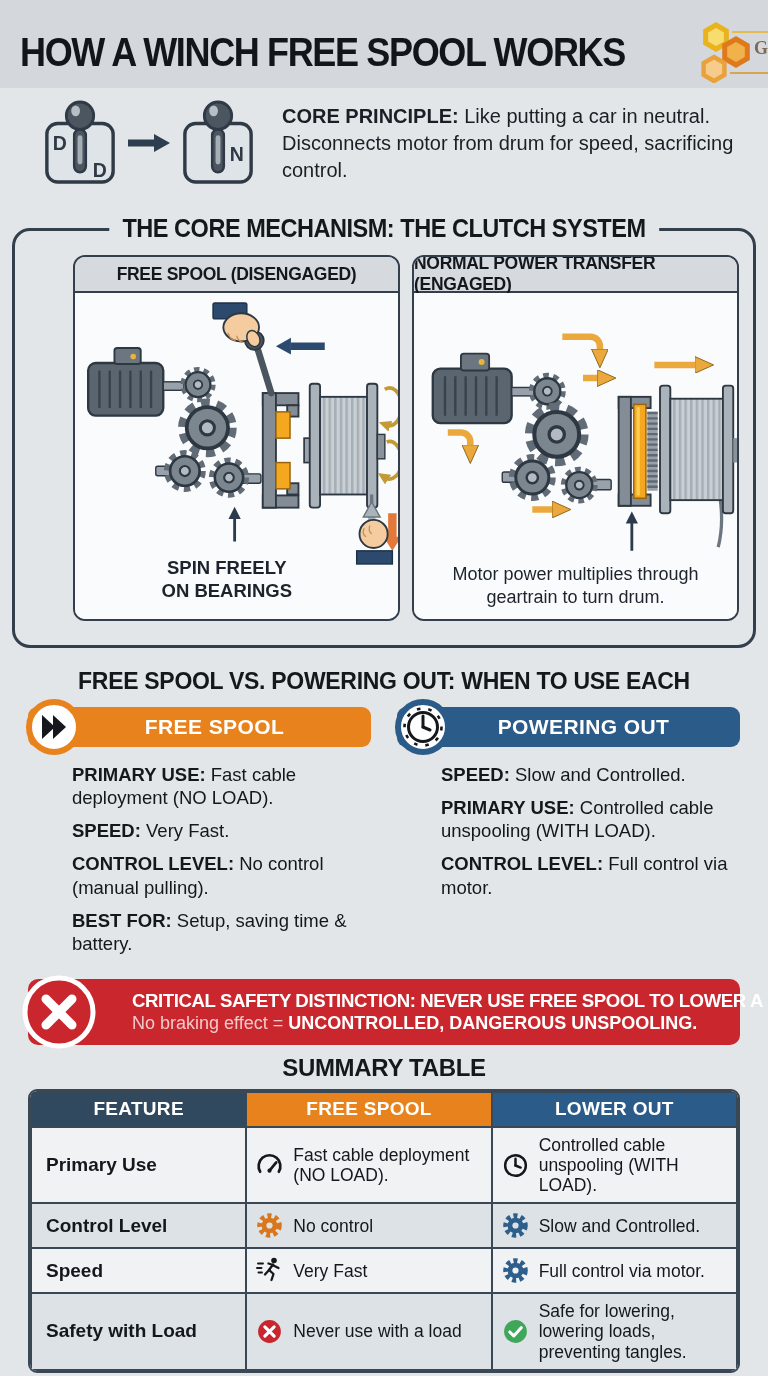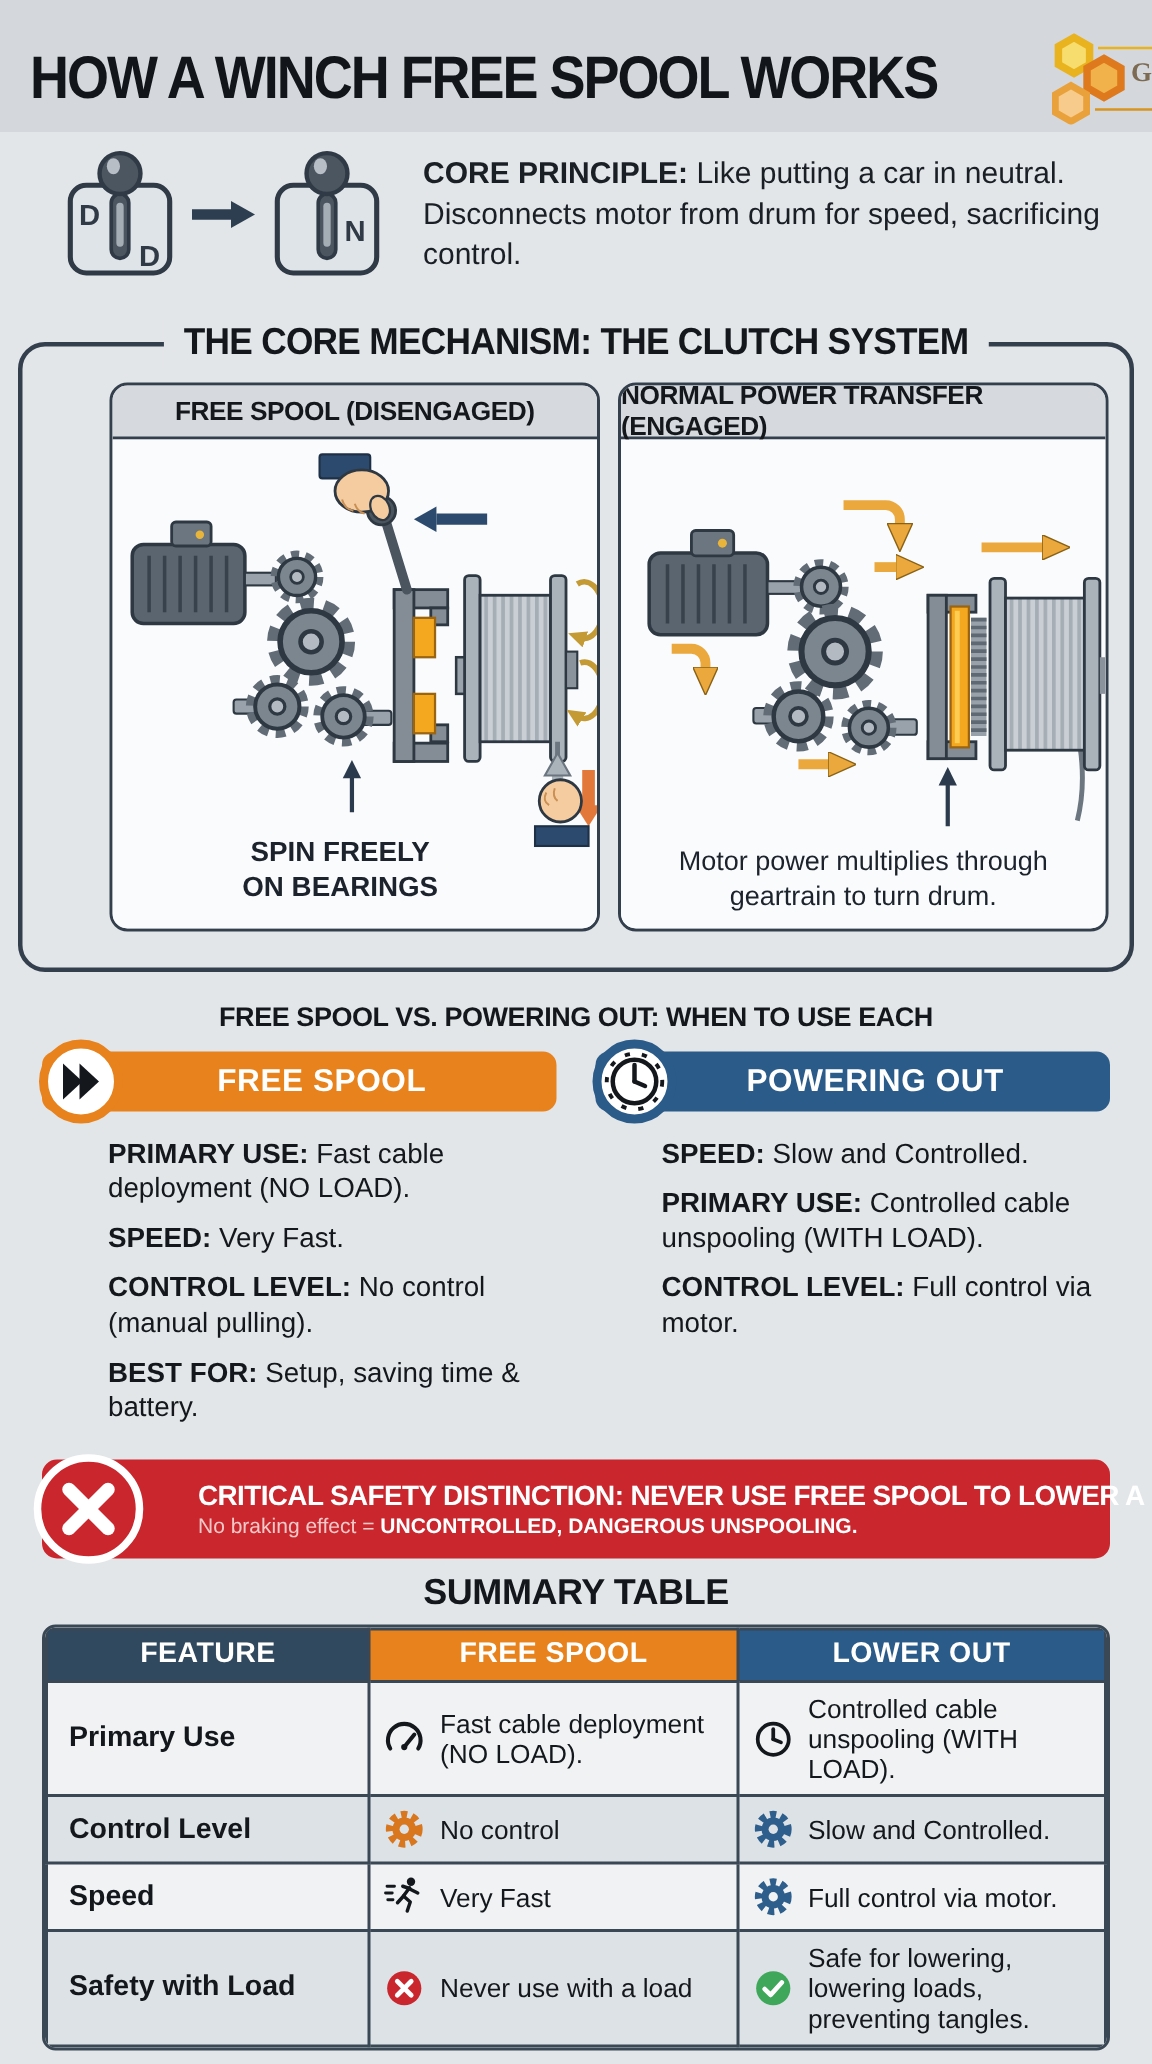--- a/index.html
+++ b/index.html
@@ -26,39 +26,39 @@
   .panel { flex:1; border:2.5px solid #333f4c; border-radius:12px; overflow:hidden; background:#f8f9fa; height:366px; display:flex; flex-direction:column; }
   .panel-h { height:36px; flex:none; background:#d6dade; border-bottom:2.5px solid #333f4c;
              display:flex; align-items:center; justify-content:center; font-size:17.5px; font-weight:800; letter-spacing:-0.3px; }
   .panel-b { position:relative; flex:1; background:#fafbfc; }
   .panel-b svg.diagram { width:100%; height:100%; display:block; }
   .cap { position:absolute; text-align:center; font-size:18px; line-height:1.28; color:#1c232c; }
   .cap-left { left:0; right:0; bottom:10px; }
   .cap-right { left:22%; width:50%; bottom:16px; font-weight:800; font-size:18.5px; }
 
   
-  .vs-title { margin-top:20px; text-align:center; font-size:18px; font-weight:800; letter-spacing:-0.3px; }
+  .vs-title { margin-top:20px; text-align:center; font-size:23px; font-weight:800; letter-spacing:-0.3px; }
   .vs-row { display:flex; gap:26px; margin:12px 28px 0; }
   .vs-col { flex:1; }
   .banner { position:relative; height:40px; border-radius:9px; }
   .banner.orange { background:#E8821C; }
   .banner.blue { background:#2B5B88; }
   .btxt { position:absolute; inset:0; display:flex; align-items:center; justify-content:center;
           color:#fff; font-weight:800; font-size:21px; letter-spacing:.4px; padding-left:30px; }
   .banner-ic { position:absolute; left:-3px; top:-9px; width:58px; height:58px; }
   .vs-list { margin-top:16px; font-size:18.5px; line-height:1.25; color:#14181c; }
   .vs-item { margin-bottom:10px;margin-left:44px; }
   .lbl { font-weight:800; }
 
   
   .warn { position:relative; margin:14px 28px 0; height:66px; background:#C9272D; border-radius:10px;
           color:#fff; display:flex; flex-direction:column; justify-content:center; padding-left:104px; padding-right:6px; }
   .warn-ic { position:absolute; left:-8px; top:-6px; width:78px; height:78px; }
   .warn-l1 { font-weight:800; font-size:18.6px; letter-spacing:-0.4px; white-space:nowrap; }
-  .warn-l2 { font-size:14px; margin-top:1px; }
+  .warn-l2 { font-size:18px; margin-top:1px; }
   .warn-l2 .soft { color:#F2C9C9; }
   .warn-l2 .hard { font-weight:800; color:#fff; }
 
   
   .sum-title { margin-top:9px; text-align:center; font-size:24px; font-weight:800; letter-spacing:-0.3px; }
   .tbl-wrap { margin:7px 28px 0; border:2.5px solid #3a4754; border-radius:9px; overflow:hidden; background:#f0f2f4; }
   table { width:100%; border-collapse:collapse; table-layout:fixed; }
   col.c1 { width:30.5%; } col.c2 { width:34.75%; } col.c3 { width:34.75%; }
   th { height:35px; color:#fff; font-size:19px; font-weight:800; letter-spacing:.3px; border:2px solid #3a4754; }
   th.hf { background:#31495F; } th.hs { background:#E8821C; } th.hp { background:#2B5B88; }

